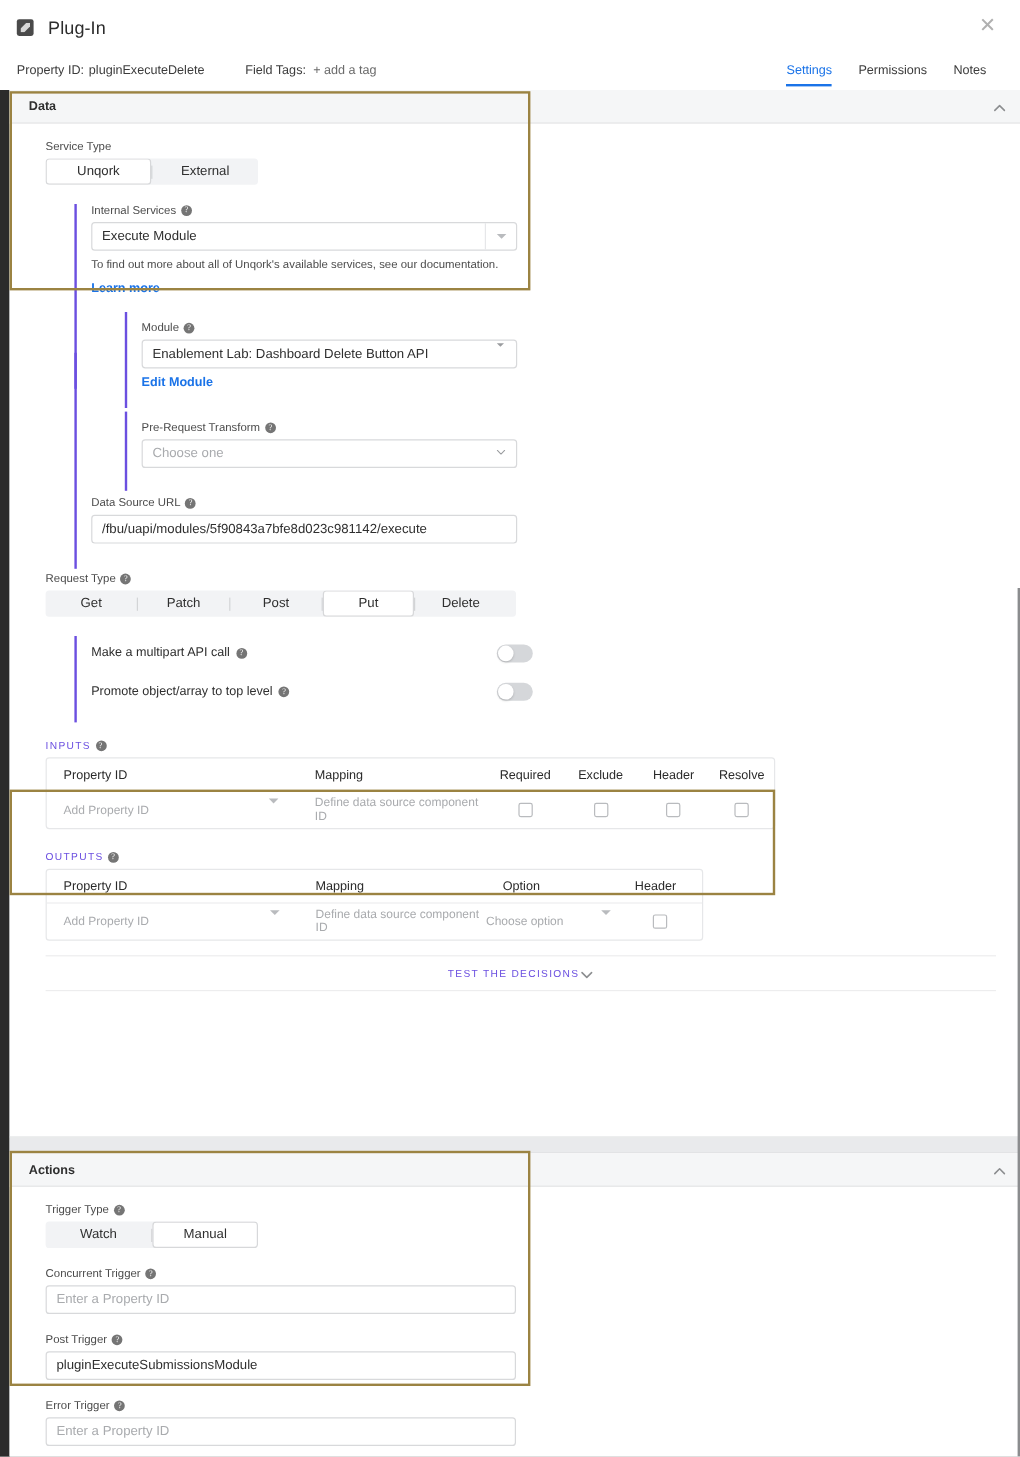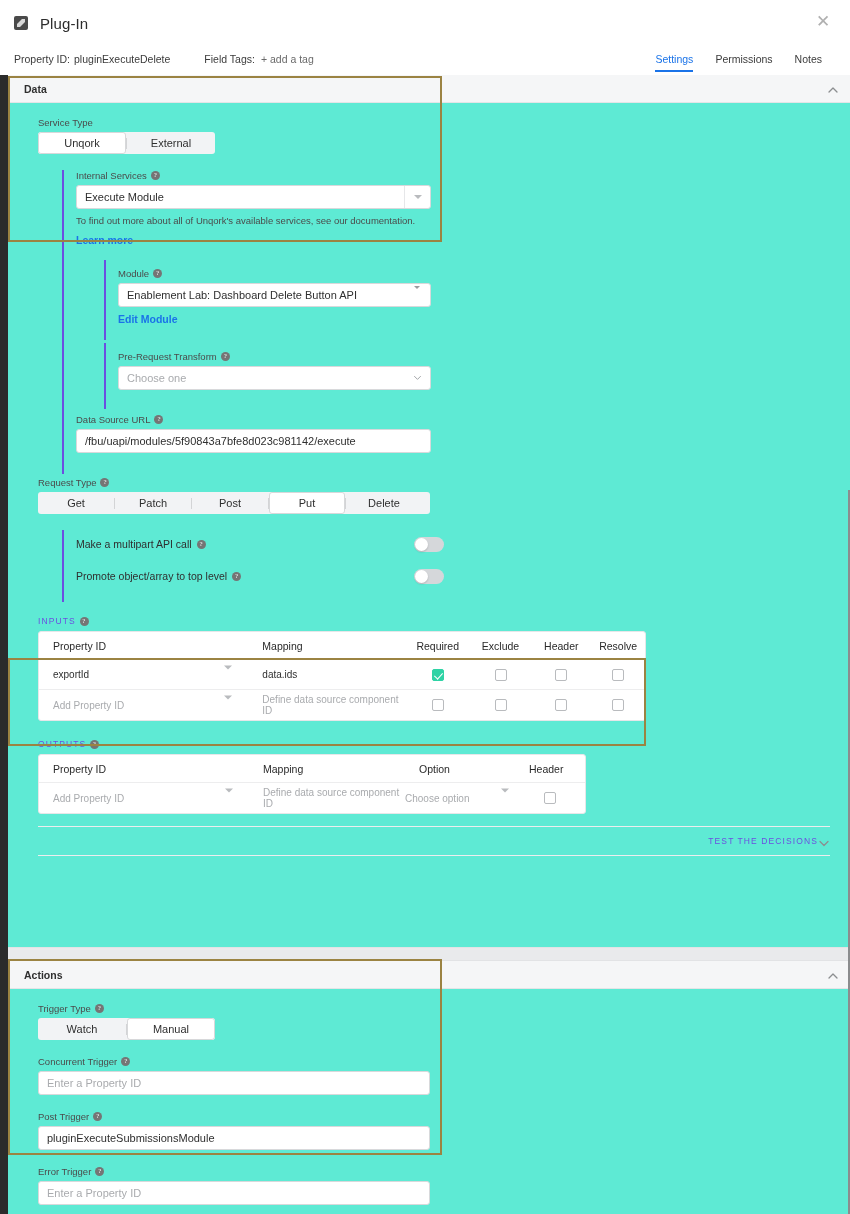--- a/index.html
+++ b/index.html
@@ -79,21 +79,21 @@
     width: 8px; height: 1139px;
     background: #2b2b2b;
   }
   .panel-stack {
     position: absolute; left: 8px; top: 75px;
     width: 842px; height: 1139px;
     background: #e9eaec;
     overflow: hidden;
   }
   .panel {
-    background: #5eead4;
+    background: #ffffff;
     border: 1px solid #e2e3e5;
     border-left: none; border-right: none;
   }
   .panel-head {
     height: 28px;
     background: #f5f6f7;
     border-bottom: 1px solid #e4e5e7;
     display: flex; align-items: center;
     padding: 0 16px;
     position: relative;
@@ -238,21 +238,21 @@
     content: "";
     position: absolute; left: 3px; top: 1px;
     width: 4px; height: 7px;
     border: solid #fff; border-width: 0 1.6px 1.6px 0;
     transform: rotate(42deg);
   }
   .io-ck { display: flex; justify-content: center; align-items: center; }
   .test-row {
     border-top: 1px solid #ededee; border-bottom: 1px solid #ededee;
     height: 30px; display: flex; align-items: center;
-    justify-content: flex-end;
+    justify-content: center;
     margin-top: 12px; position: relative;
   }
   .test-lbl {
     font-size: 8.5px; letter-spacing: 1.1px; color: #6b4fe0;
     text-transform: uppercase; cursor: pointer;
   }
   .scrollbar {
     position: absolute; right: 0; top: 415px;
     width: 2px; height: 724px; background: #8b8c8e;
   }
@@ -413,39 +413,20 @@
             <span class="qmark">?</span>
           </div>
           <div class="io-table" style="width:608px;">
             <div class="io-row hdr">
               <div class="io-c hdrtxt" style="width:210px;">Property ID</div>
               <div class="io-c hdrtxt" style="width:158px;">Mapping</div>
               <div class="io-c hdrtxt" style="width:64px; padding-left:0; text-align:center;">Required</div>
               <div class="io-c hdrtxt" style="width:62px; padding-left:0; text-align:center;">Exclude</div>
               <div class="io-c hdrtxt" style="width:60px; padding-left:0; text-align:center;">Header</div>
               <div class="io-c hdrtxt" style="width:54px; padding-left:0; text-align:center;">Resolve</div>
-            </div>
-            <div class="io-row body">
-              <div class="io-c" style="width:210px;">
-                <span>exportId</span>
-                <span class="sel-caret"><span class="tri-down"></span></span>
-              </div>
-              <div class="io-c" style="width:158px;">data.ids</div>
-              <div class="io-c io-ck" style="width:64px; padding-left:0;">
-                  <span class="cbox on"></span>
-                </div>
-              <div class="io-c io-ck" style="width:62px; padding-left:0;">
-                  <span class="cbox"></span>
-                </div>
-              <div class="io-c io-ck" style="width:60px; padding-left:0;">
-                  <span class="cbox"></span>
-                </div>
-              <div class="io-c io-ck" style="width:54px; padding-left:0;">
-                  <span class="cbox"></span>
-                </div>
             </div>
             <div class="io-row last">
               <div class="io-c ph" style="width:210px;">
                 <span>Add Property ID</span>
                 <span class="sel-caret"><span class="tri-down"></span></span>
               </div>
               <div class="io-c ph" style="width:158px;">Define data source component ID</div>
               <div class="io-c io-ck" style="width:64px; padding-left:0;">
                   <span class="cbox"></span>
                 </div>

